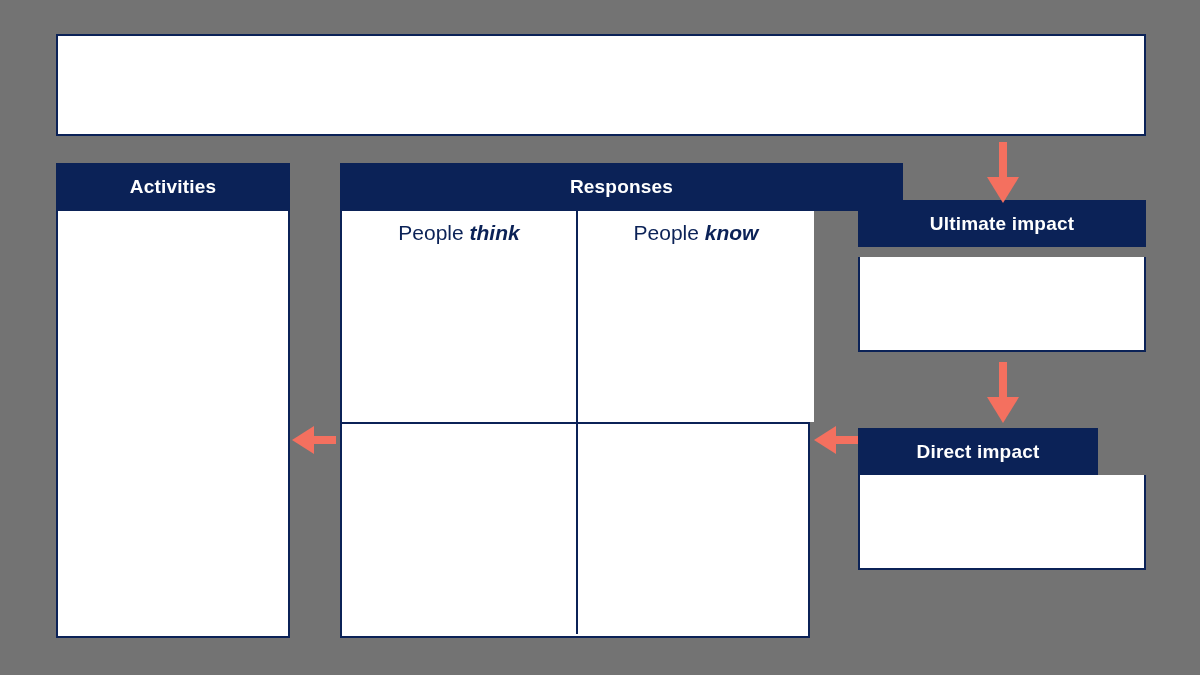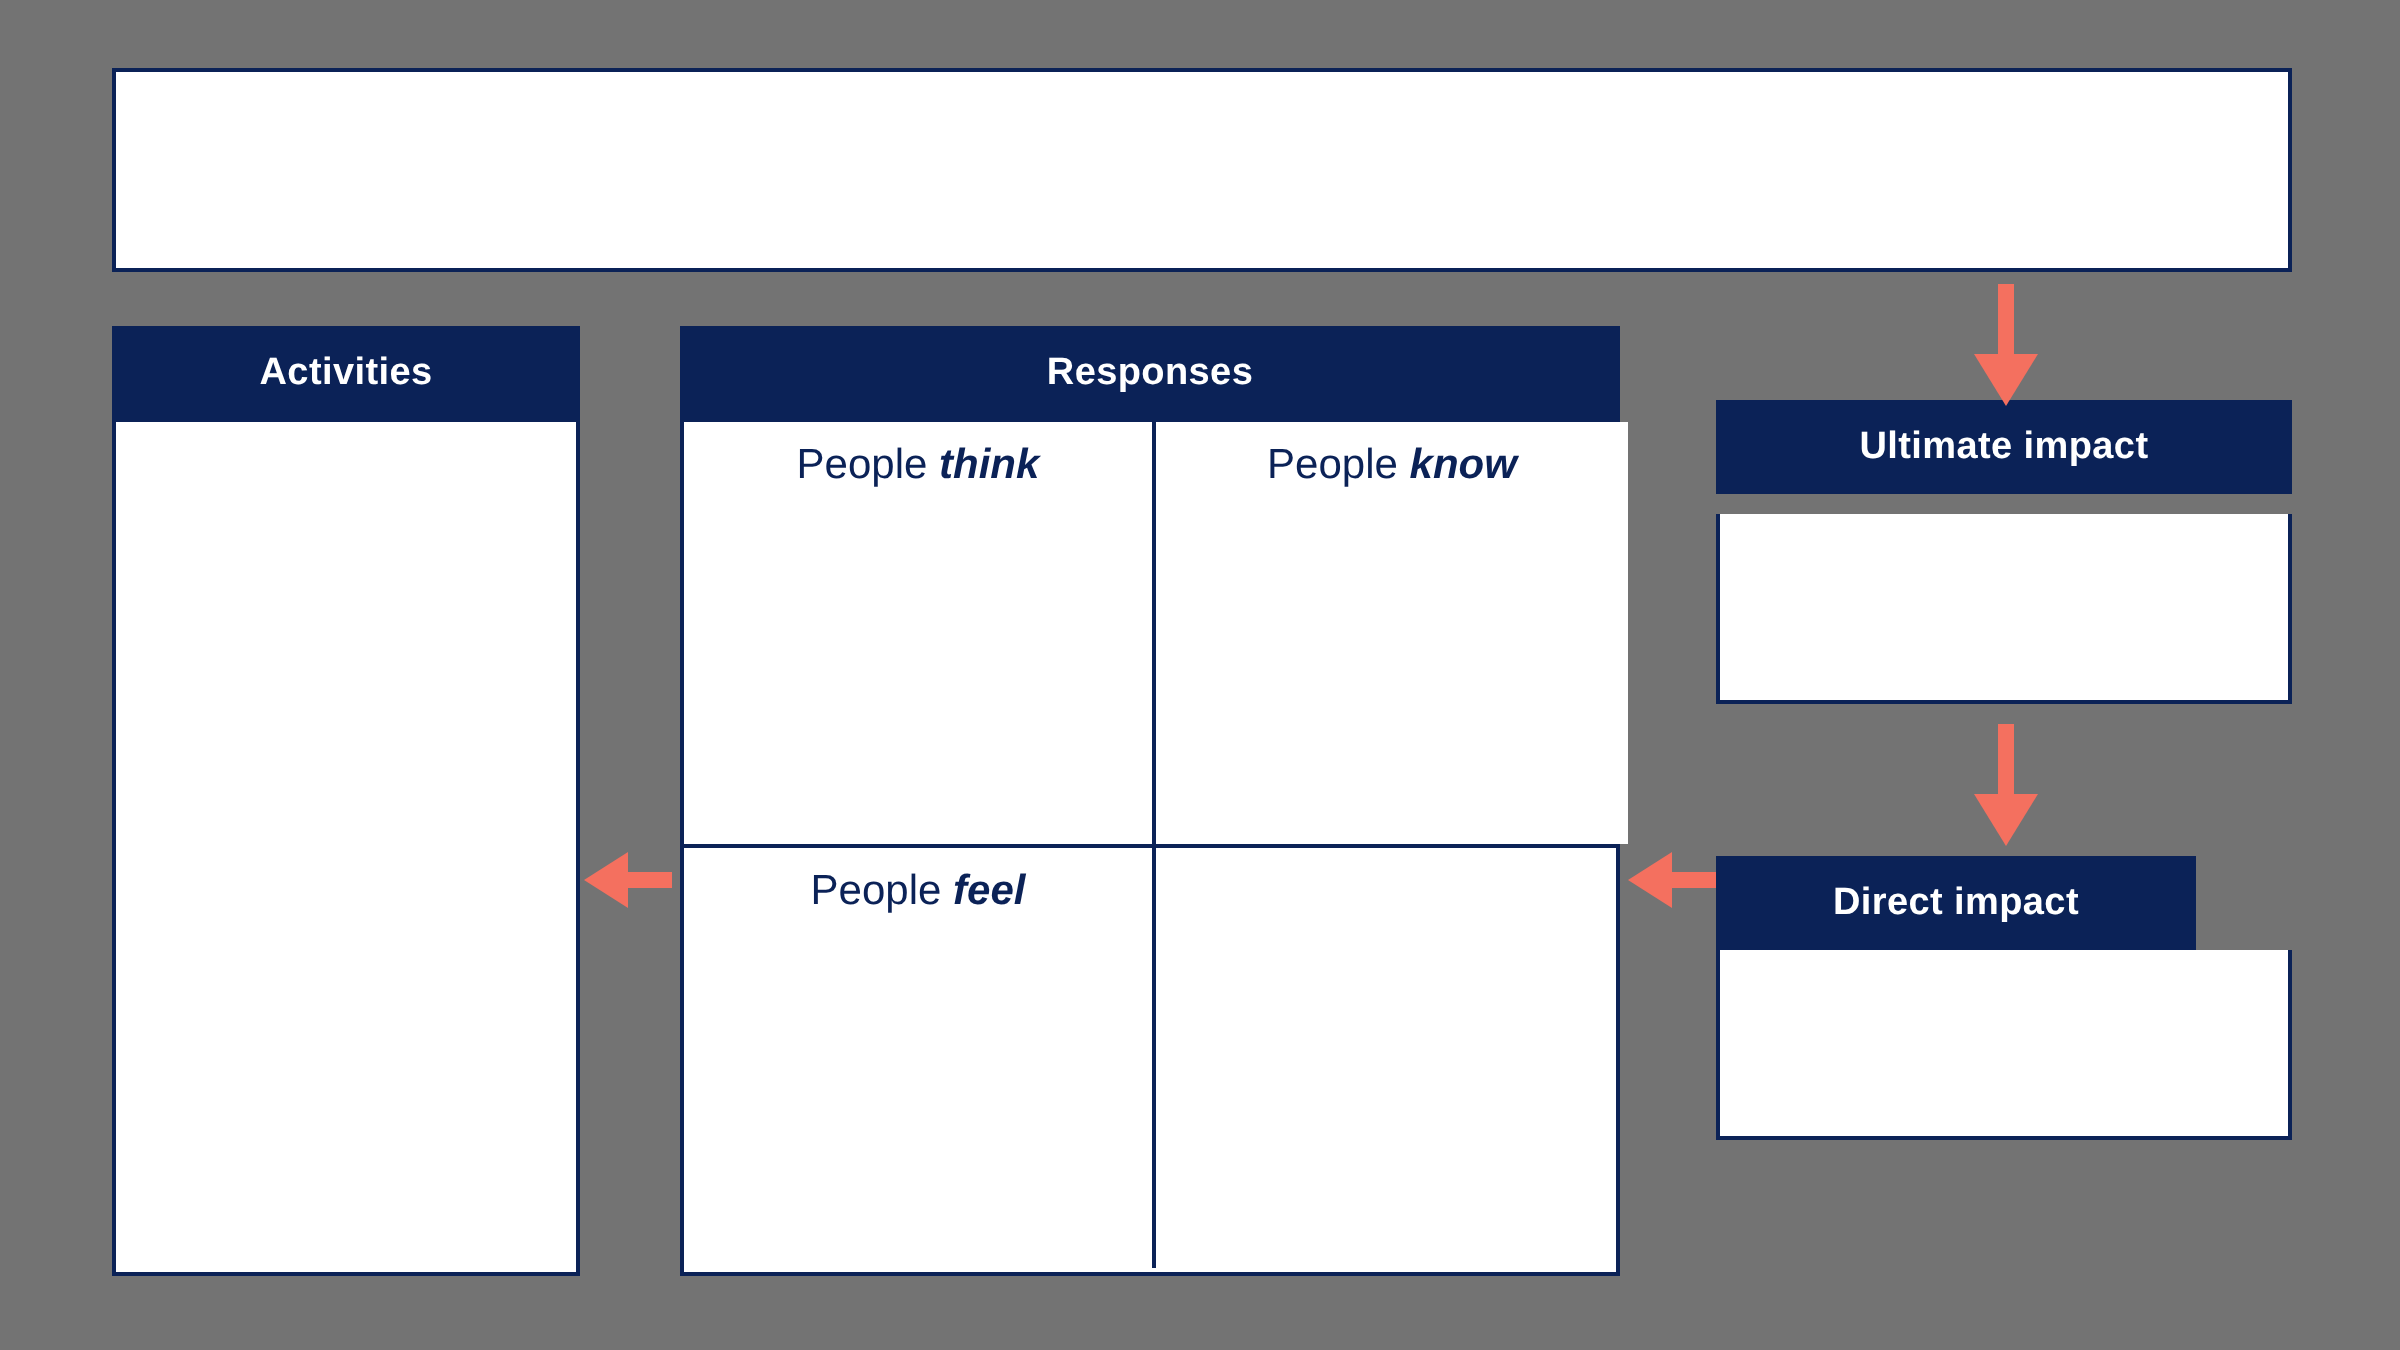--- a/index.html
+++ b/index.html
@@ -87,45 +87,39 @@
     <div style="padding:10px 14px; color:#0b2257; font-size:16px;"></div>
   </div>
 
   <div class="hdr" style="left:56px; top:163px; width:234px; height:48px;">
     <span>Activities</span>
   </div>
   <div class="body-panel" style="left:56px; top:211px; width:234px; height:427px;">
     <div style="padding:10px 12px; color:#0b2257; font-size:15px;"></div>
   </div>
 
-  <div class="hdr" style="left:340px; top:163px; width:470px; height:48px;">
+  <div class="hdr" style="left:340px; top:163px; width:563px; height:48px;">
     <span>Responses</span>
   </div>
   <div class="body-panel" style="left:340px; top:211px; width:470px; height:427px;">
 
     <div class="quad" style="left:0px; top:0px; width:234px; height:244px;text-align:center;">
       <div class="quad-label">
         <span>People</span>
         <b>think</b>
       </div>
     </div>
 
     <div class="quad" style="left:236px; top:0px; width:236px; height:211px;">
       <div class="quad-label">
         <span>People</span>
         <b>know</b>
       </div>
     </div>
 
-    <div class="quad" style="left:0px; top:213px; width:234px; height:210px;">
-      <div class="quad-label">
-        <span>People</span>
-        <b>feel</b>
-      </div>
-    </div>
 
 
     <div class="vline" style="left:234px; top:0px; width:2px; height:423px;"></div>
     <div class="hline" style="left:0px; top:211px; width:466px; height:2px;"></div>
   </div>
 
   <div class="hdr" style="left:858px; top:200px; width:288px; height:47px;">
     <span>Ultimate impact</span>
   </div>
   <div class="body-panel" style="left:858px; top:257px; width:288px; height:95px;">

